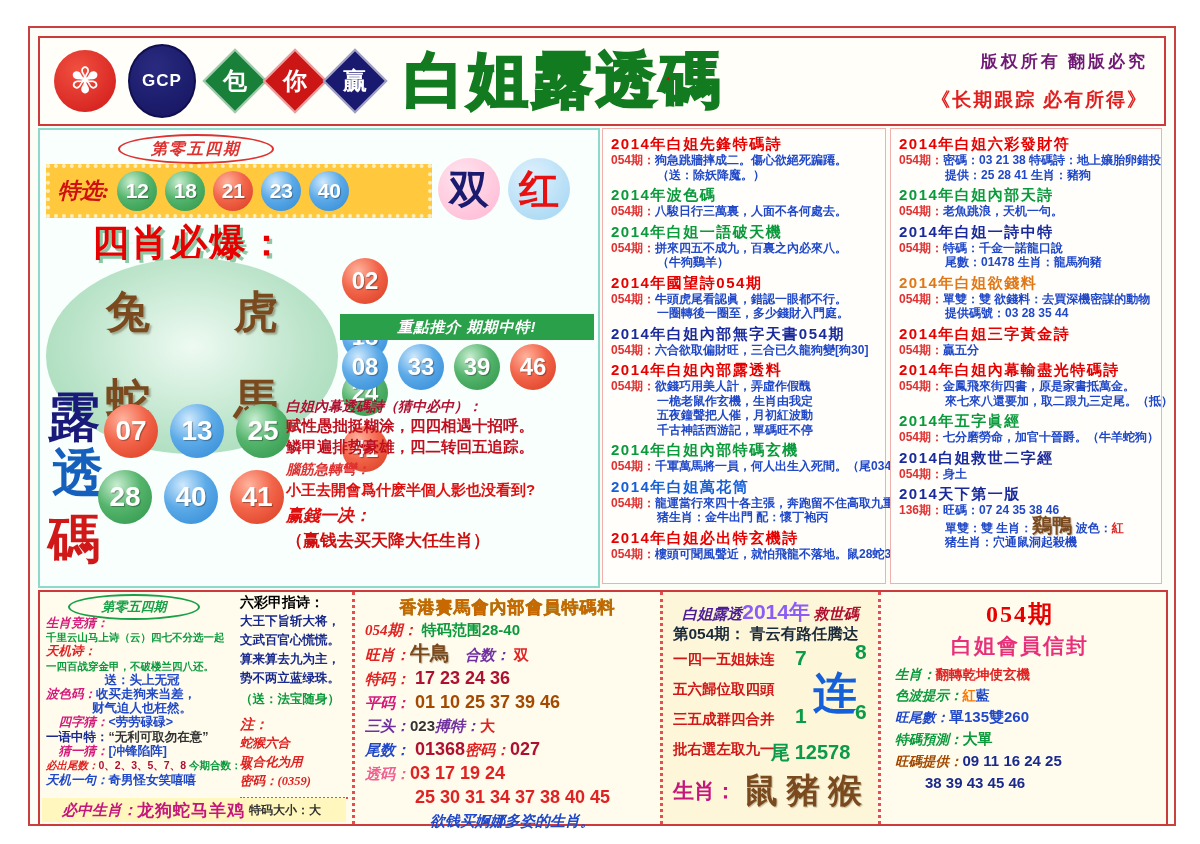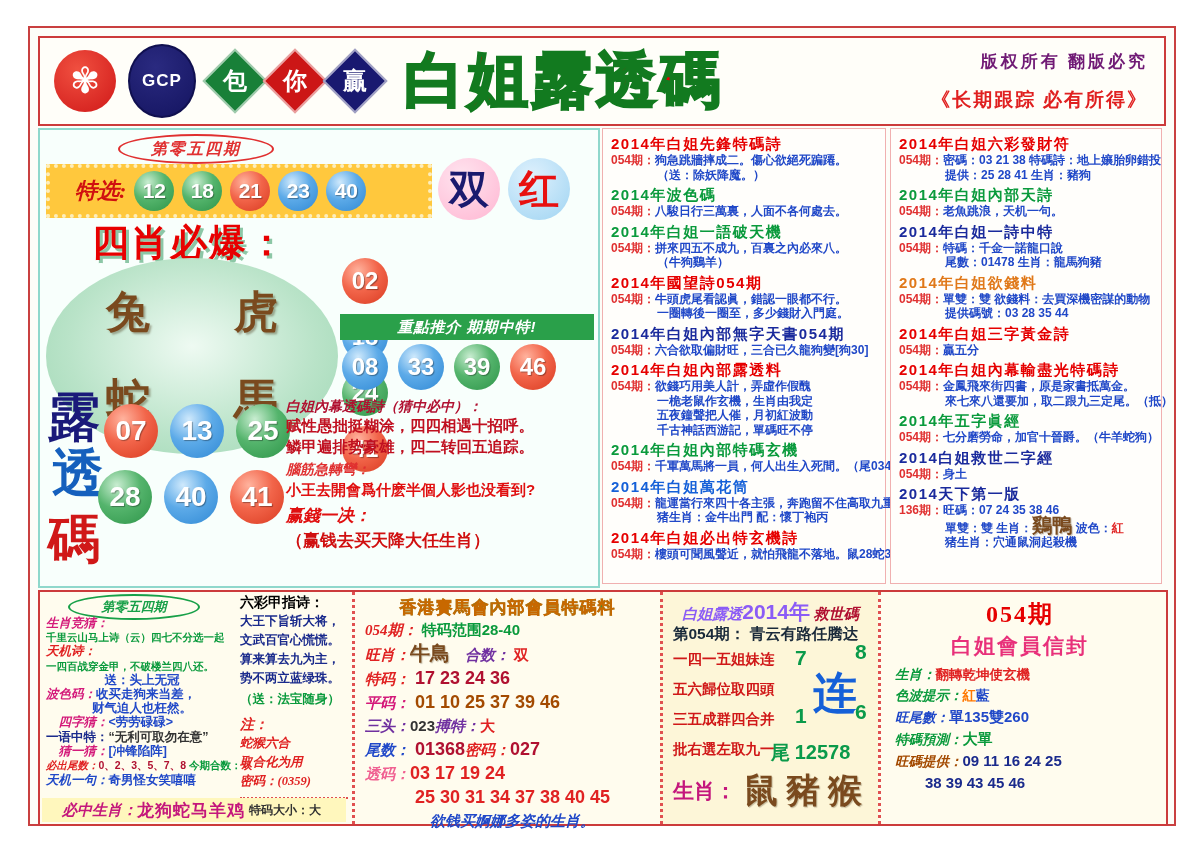--- a/index.html
+++ b/index.html
@@ -15,21 +15,21 @@
   .d-green{background:#188038;} .d-red{background:#cc1616;} .d-navy{background:#191970;}
   .main-title{font-size:60px;font-weight:bold;color:#e60000;-webkit-text-stroke:2.5px #127a1f;letter-spacing:4px;margin-left:26px;font-family:"Liberation Serif",serif;white-space:nowrap;}
   .hdr-right{margin-left:auto;margin-right:16px;text-align:right;}
   .copyright{color:#701a75;font-size:17px;font-weight:bold;letter-spacing:3px;font-family:"Liberation Serif",serif;}
   .slogan{color:#e02020;font-size:19px;font-weight:bold;letter-spacing:2px;margin-top:14px;font-family:"Liberation Serif",serif;}
   
   .left-panel{position:absolute;left:8px;top:100px;width:558px;height:456px;border:2px solid #8fd8cc;background:#f8fffc;}
   .mid-panel{position:absolute;left:572px;top:100px;width:284px;height:456px;border:1px solid #f0b0b0;background:#fffefb;padding:5px 4px 0 8px;box-sizing:border-box;}
   .right-panel{position:absolute;left:860px;top:100px;width:272px;height:456px;border:1px solid #f0b0b0;background:#fffefb;padding:5px 4px 0 8px;box-sizing:border-box;}
   .issue-badge{position:absolute;left:78px;top:4px;width:152px;height:26px;border:2px solid #e03030;border-radius:50%;color:#e03030;font-size:16px;font-weight:bold;font-style:italic;display:flex;align-items:center;justify-content:center;letter-spacing:2px;font-family:"Liberation Serif",serif;}
-  .strip{position:absolute;left:6px;top:34px;width:386px;height:54px;background:#ffc83d;border:4px dotted #fdeebc;box-sizing:border-box;display:flex;align-items:center;padding-left:25px;gap:8px;}
+  .strip{position:absolute;left:6px;top:34px;width:386px;height:54px;background:#ffc83d;border:4px dotted #fdeebc;box-sizing:border-box;display:flex;align-items:center;padding-left:8px;gap:8px;}
   .strip-label{color:#d01010;font-size:22px;font-weight:bold;font-style:italic;font-family:"Liberation Serif",serif;white-space:nowrap;}
   .ball{border-radius:50%;color:#fff;font-weight:bold;display:flex;align-items:center;justify-content:center;text-shadow:1px 1px 1px rgba(0,0,0,.35);flex:none;}
   .b-red{background:radial-gradient(circle at 35% 28%,#ffb39e 0%,#f2654a 45%,#d93a20 100%);}
   .b-green{background:radial-gradient(circle at 35% 28%,#c9edd1 0%,#54b46c 45%,#2d9448 100%);}
   .b-blue{background:radial-gradient(circle at 35% 28%,#cfe9fc 0%,#5caae8 45%,#2f88d4 100%);}
   .circ{position:absolute;width:62px;height:62px;border-radius:50%;display:flex;align-items:center;justify-content:center;font-size:40px;font-weight:bold;font-family:"Liberation Serif",serif;}
   .circ-double{left:398px;top:28px;background:radial-gradient(circle at 38% 30%,#ffe4ef,#ffb6d2);color:#1a1a6e;}
   .circ-red{left:468px;top:28px;background:radial-gradient(circle at 38% 30%,#dff1fd,#9fd4f2);color:#e81010;}
   .four-title{position:absolute;left:52px;top:88px;font-size:37px;font-weight:bold;color:#e80000;text-shadow:3px 3px 0 #8cc7a6;font-family:"Liberation Serif",serif;letter-spacing:2px;}
   .zoval{position:absolute;left:6px;top:128px;width:292px;height:196px;border-radius:50%;background:radial-gradient(ellipse at 50% 45%,#eefaf2 0%,#b9e3c8 60%,#9cd6b2 100%);display:grid;grid-template-columns:1fr 1fr;align-items:center;justify-items:center;padding:10px 18px;box-sizing:border-box;}
@@ -68,21 +68,21 @@
   .a2{position:absolute;left:200px;top:2px;width:108px;}
   .a2-header{color:#000000;font-size:14px;font-weight:bold;font-family:"Liberation Serif",serif;}
   .a2 .line{font-size:12.5px;line-height:19px;}
   .a-footer{position:absolute;left:2px;bottom:2px;width:304px;height:24px;background:#fff7bd;display:flex;align-items:center;padding-left:20px;box-sizing:border-box;white-space:nowrap;}
   .a-footer .fz-label{color:#c4177c;font-size:15px;font-weight:bold;font-style:italic;font-family:"Liberation Serif",serif;}
   .a-footer .fz-val{color:#c4177c;font-size:17px;font-weight:bold;font-family:"Liberation Serif",serif;letter-spacing:1px;}
   .a-footer .fz-extra{color:#333;font-size:12px;font-weight:bold;margin-left:4px;}
   .b-header{color:#1f9e48;font-size:17px;font-weight:bold;letter-spacing:1px;text-align:center;margin-top:4px;-webkit-text-stroke:.5px #c86800;font-family:"Liberation Serif",serif;white-space:nowrap;}
   .panel-b .line{line-height:22px;white-space:nowrap;margin-left:10px;}
   .c-header{text-align:center;margin-top:6px;white-space:nowrap;}
-  .c-h1{color:#8b5cf6;font-size:15px;font-weight:bold;font-style:italic;font-family:"Liberation Serif",serif;}
+  .c-h1{color:#4c1d95;font-size:15px;font-weight:bold;font-style:italic;font-family:"Liberation Serif",serif;}
   .c-h2{color:#8b5cf6;font-size:21px;font-weight:bold;}
   .c-h3{color:#b01030;font-size:15px;font-weight:bold;font-style:italic;font-family:"Liberation Serif",serif;}
   .c-line{position:absolute;left:10px;top:32px;font-size:15.5px;font-weight:bold;color:#1a2a3a;white-space:nowrap;}
   .c-poem{position:absolute;left:10px;font-size:14.5px;font-weight:bold;color:#d01818;font-family:"Liberation Serif",serif;white-space:nowrap;}
   .c-num{position:absolute;color:#0a9a4a;font-size:21px;font-weight:bold;}
   .c-lian{position:absolute;left:150px;top:72px;color:#1560d8;font-size:44px;font-weight:bold;font-family:"Liberation Serif",serif;}
   .c-tail{position:absolute;left:108px;top:148px;white-space:nowrap;}
   .c-tail .t-lbl{color:#0a9a4a;font-size:19px;font-weight:bold;font-family:"Liberation Serif",serif;}
   .c-tail .t-num{color:#0a9a4a;font-size:20px;font-weight:bold;}
   .c-zodiac{position:absolute;left:10px;bottom:10px;display:flex;align-items:center;}

